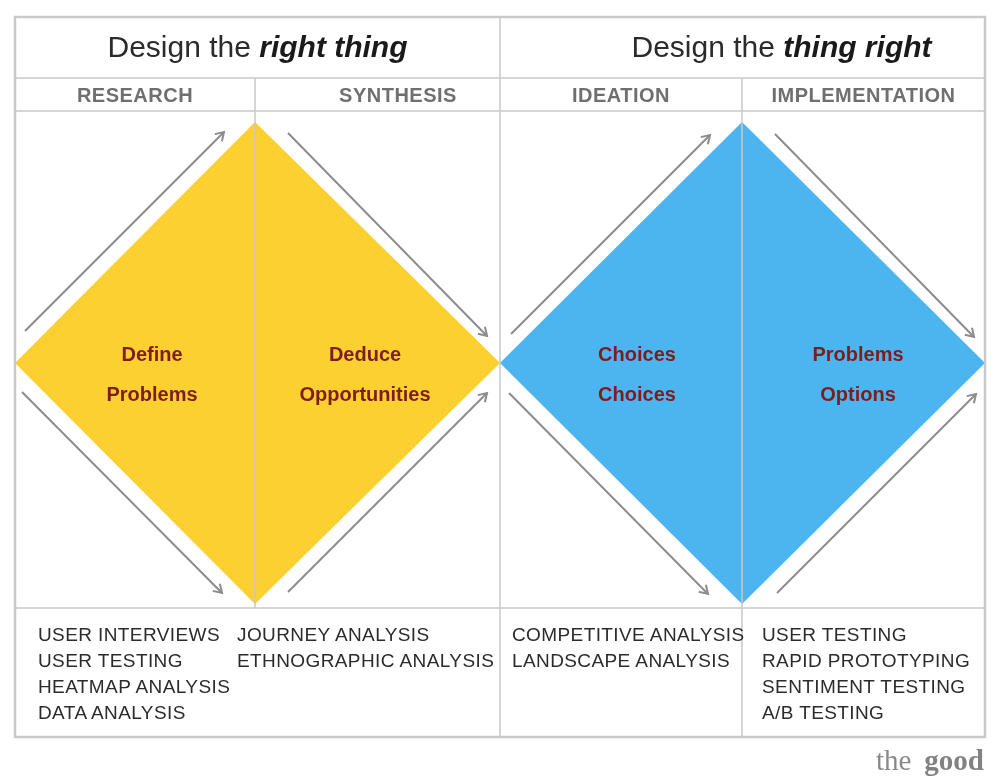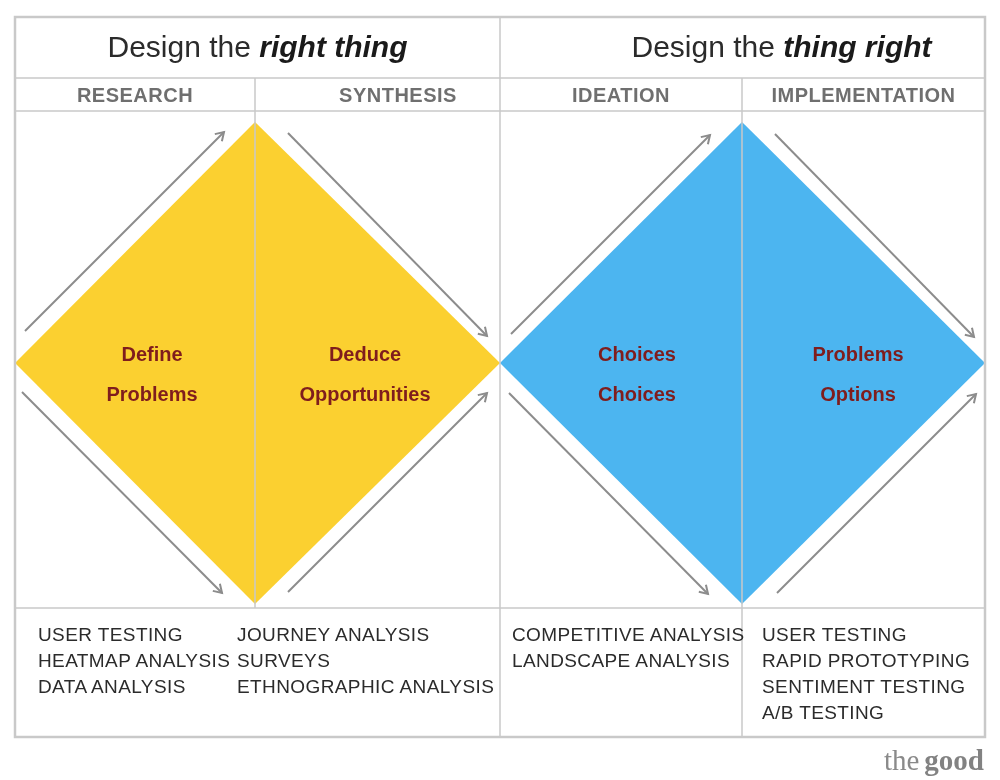--- a/index.html
+++ b/index.html
@@ -36,21 +36,21 @@
     color:#2b2b2b;letter-spacing:0.4px;white-space:nowrap;
   }
   .act1{left:38px;}
   .act2{left:237px;}
   .act3{left:512px;}
   .act4{left:762px;}
   .logo{
     position:absolute;top:744px;right:16px;
     font-family:"Liberation Serif",serif;font-size:29px;color:#8a8a8a;white-space:nowrap;
   }
-  .logo .good{font-weight:700;margin-left:5px;color:#828282;}
+  .logo .good{font-weight:700;margin-left:13px;color:#828282;}
 </style>
 </head>
 <body>
 
 <div class="page">
 
   <svg width="1000" height="780" viewBox="0 0 1000 780">
     <defs>
       <marker id="arrowhead" markerWidth="16" markerHeight="16" refX="12" refY="8" orient="auto" markerUnits="userSpaceOnUse">
         <path d="M4,3 L12,8 L4,13" fill="none" stroke-width="2" stroke="#8C8C8C"></path>
@@ -105,27 +105,27 @@
   <div class="diamond-label dl3">
     <div>Choices</div>
     <div>Choices</div>
   </div>
   <div class="diamond-label dl4">
     <div>Problems</div>
     <div>Options</div>
   </div>
 
   <div class="activities act1">
+    <div>USER INTERVIEWS</div>
     <div>USER TESTING</div>
     <div>HEATMAP ANALYSIS</div>
     <div>DATA ANALYSIS</div>
   </div>
   <div class="activities act2">
     <div>JOURNEY ANALYSIS</div>
-    <div>SURVEYS</div>
     <div>ETHNOGRAPHIC ANALYSIS</div>
   </div>
   <div class="activities act3">
     <div>COMPETITIVE ANALYSIS</div>
     <div>LANDSCAPE ANALYSIS</div>
   </div>
   <div class="activities act4">
     <div>USER TESTING</div>
     <div>RAPID PROTOTYPING</div>
     <div>SENTIMENT TESTING</div>

